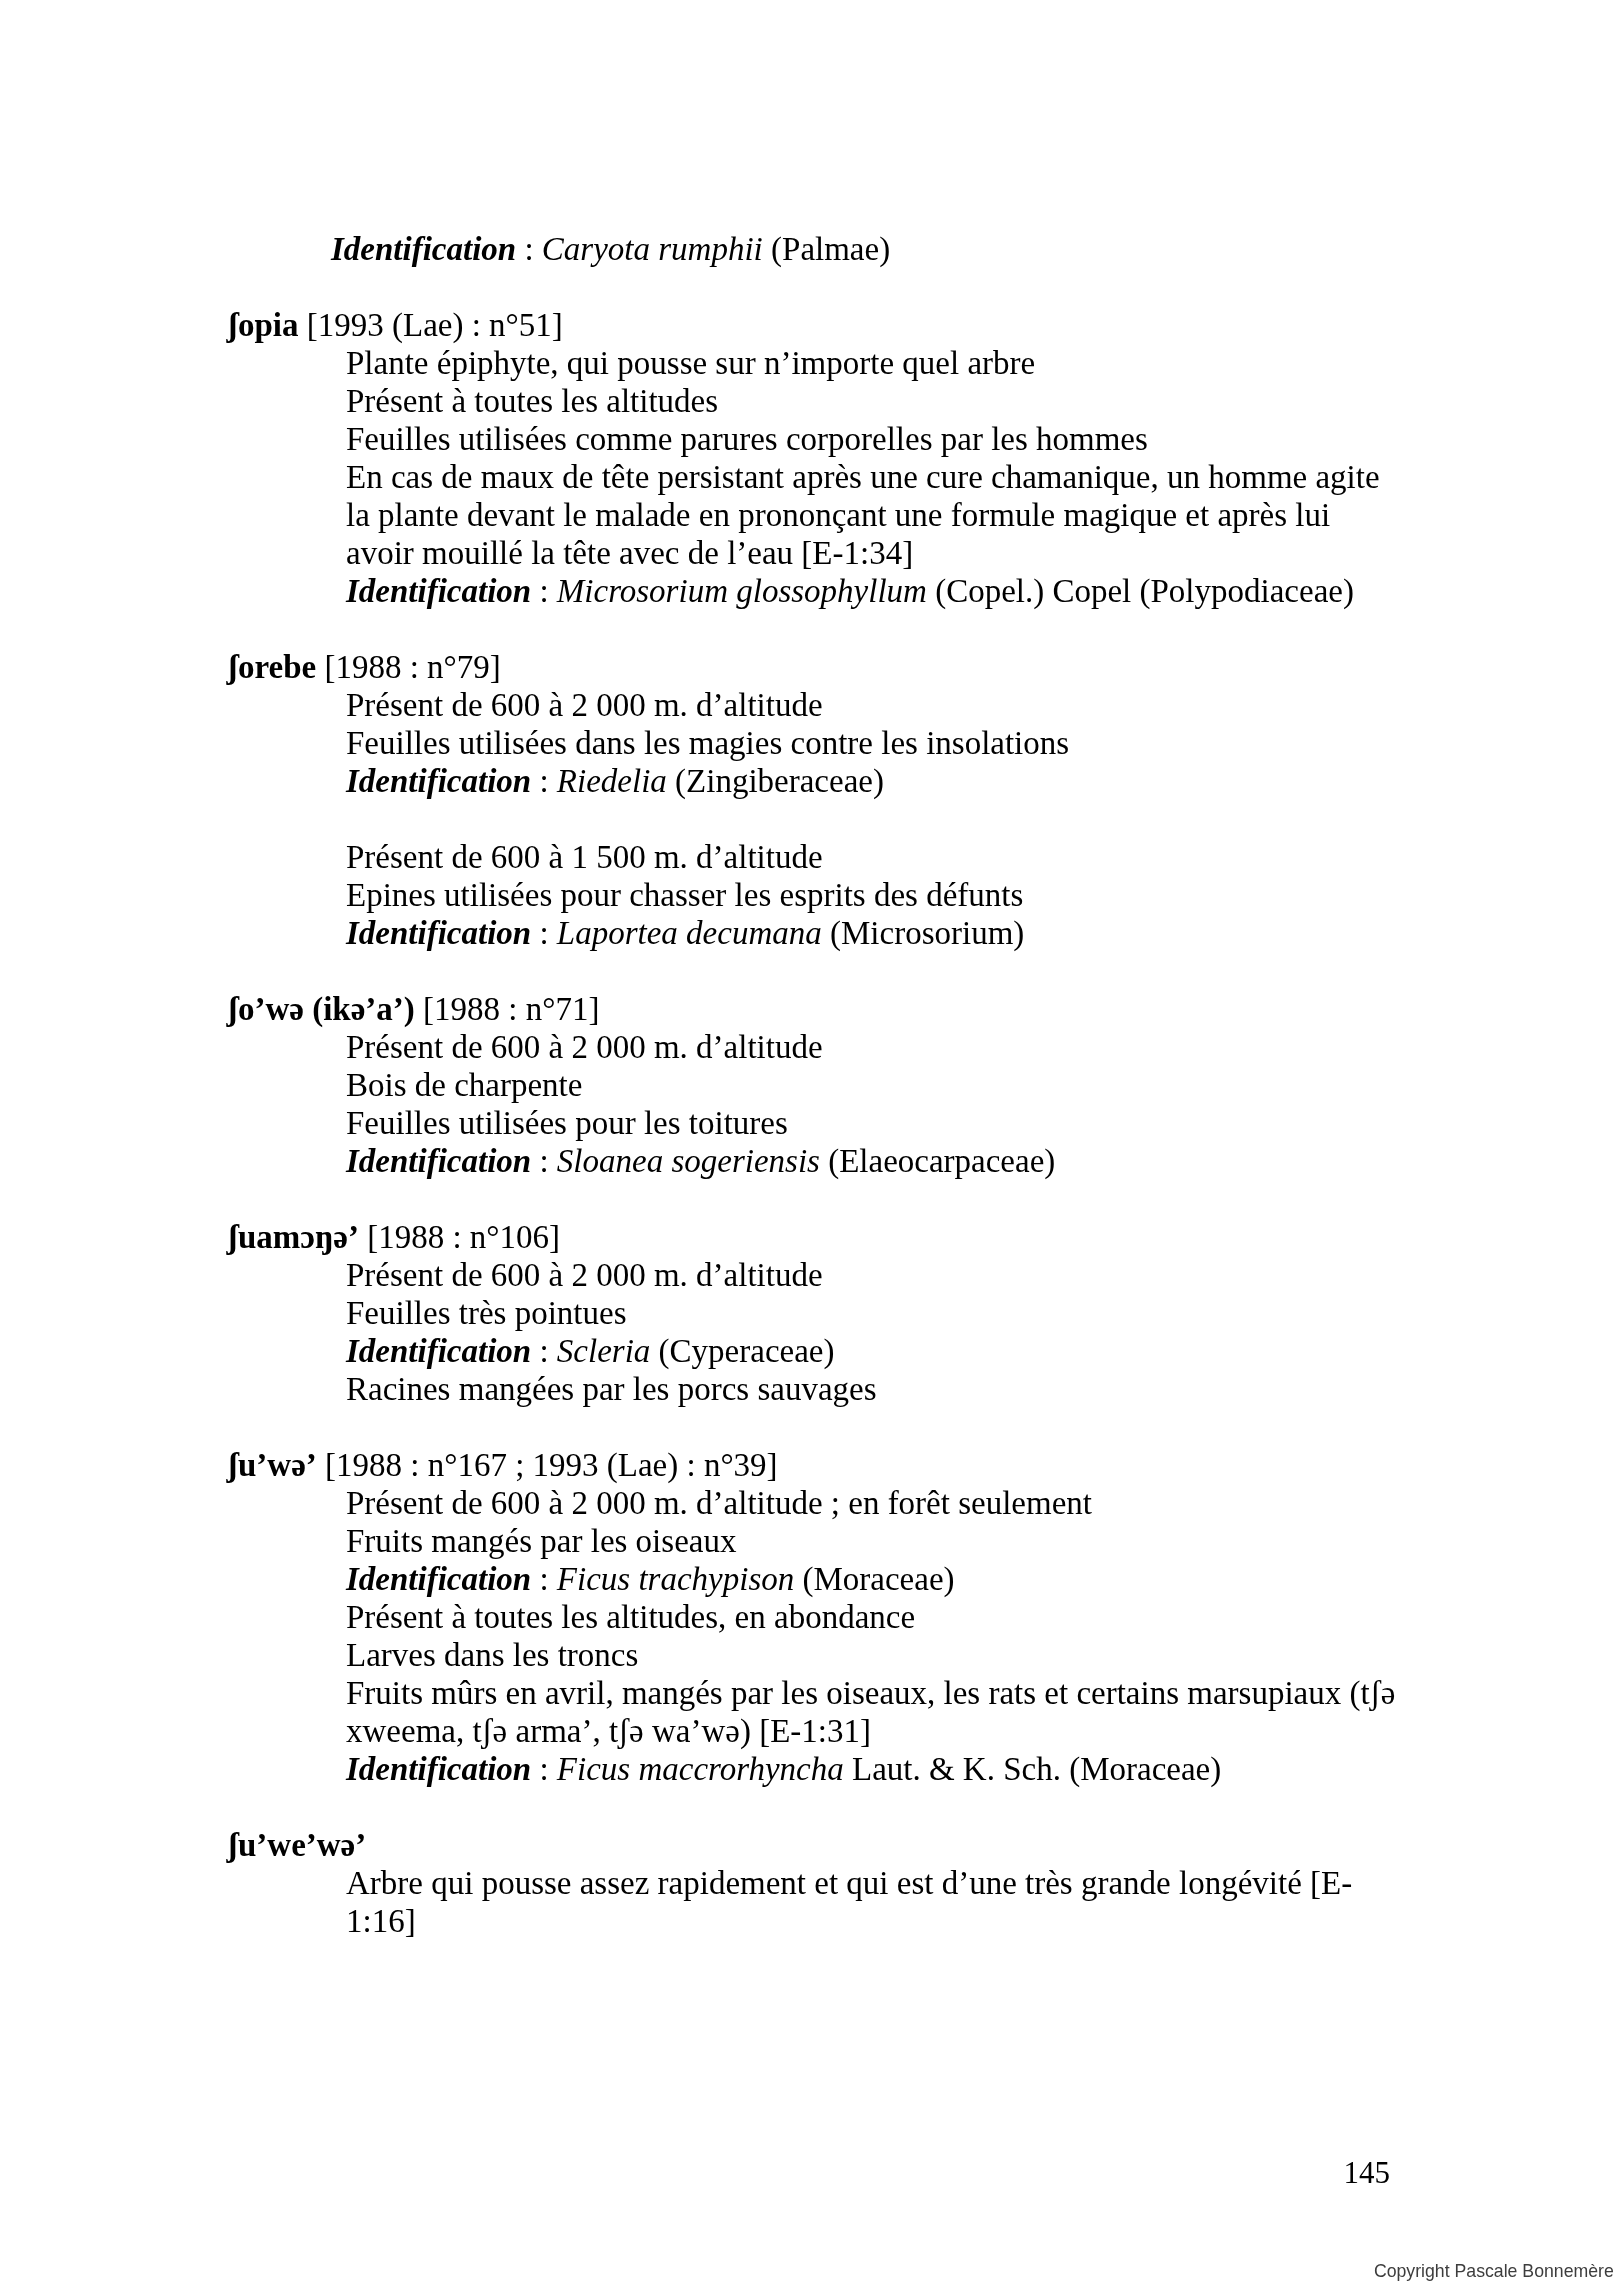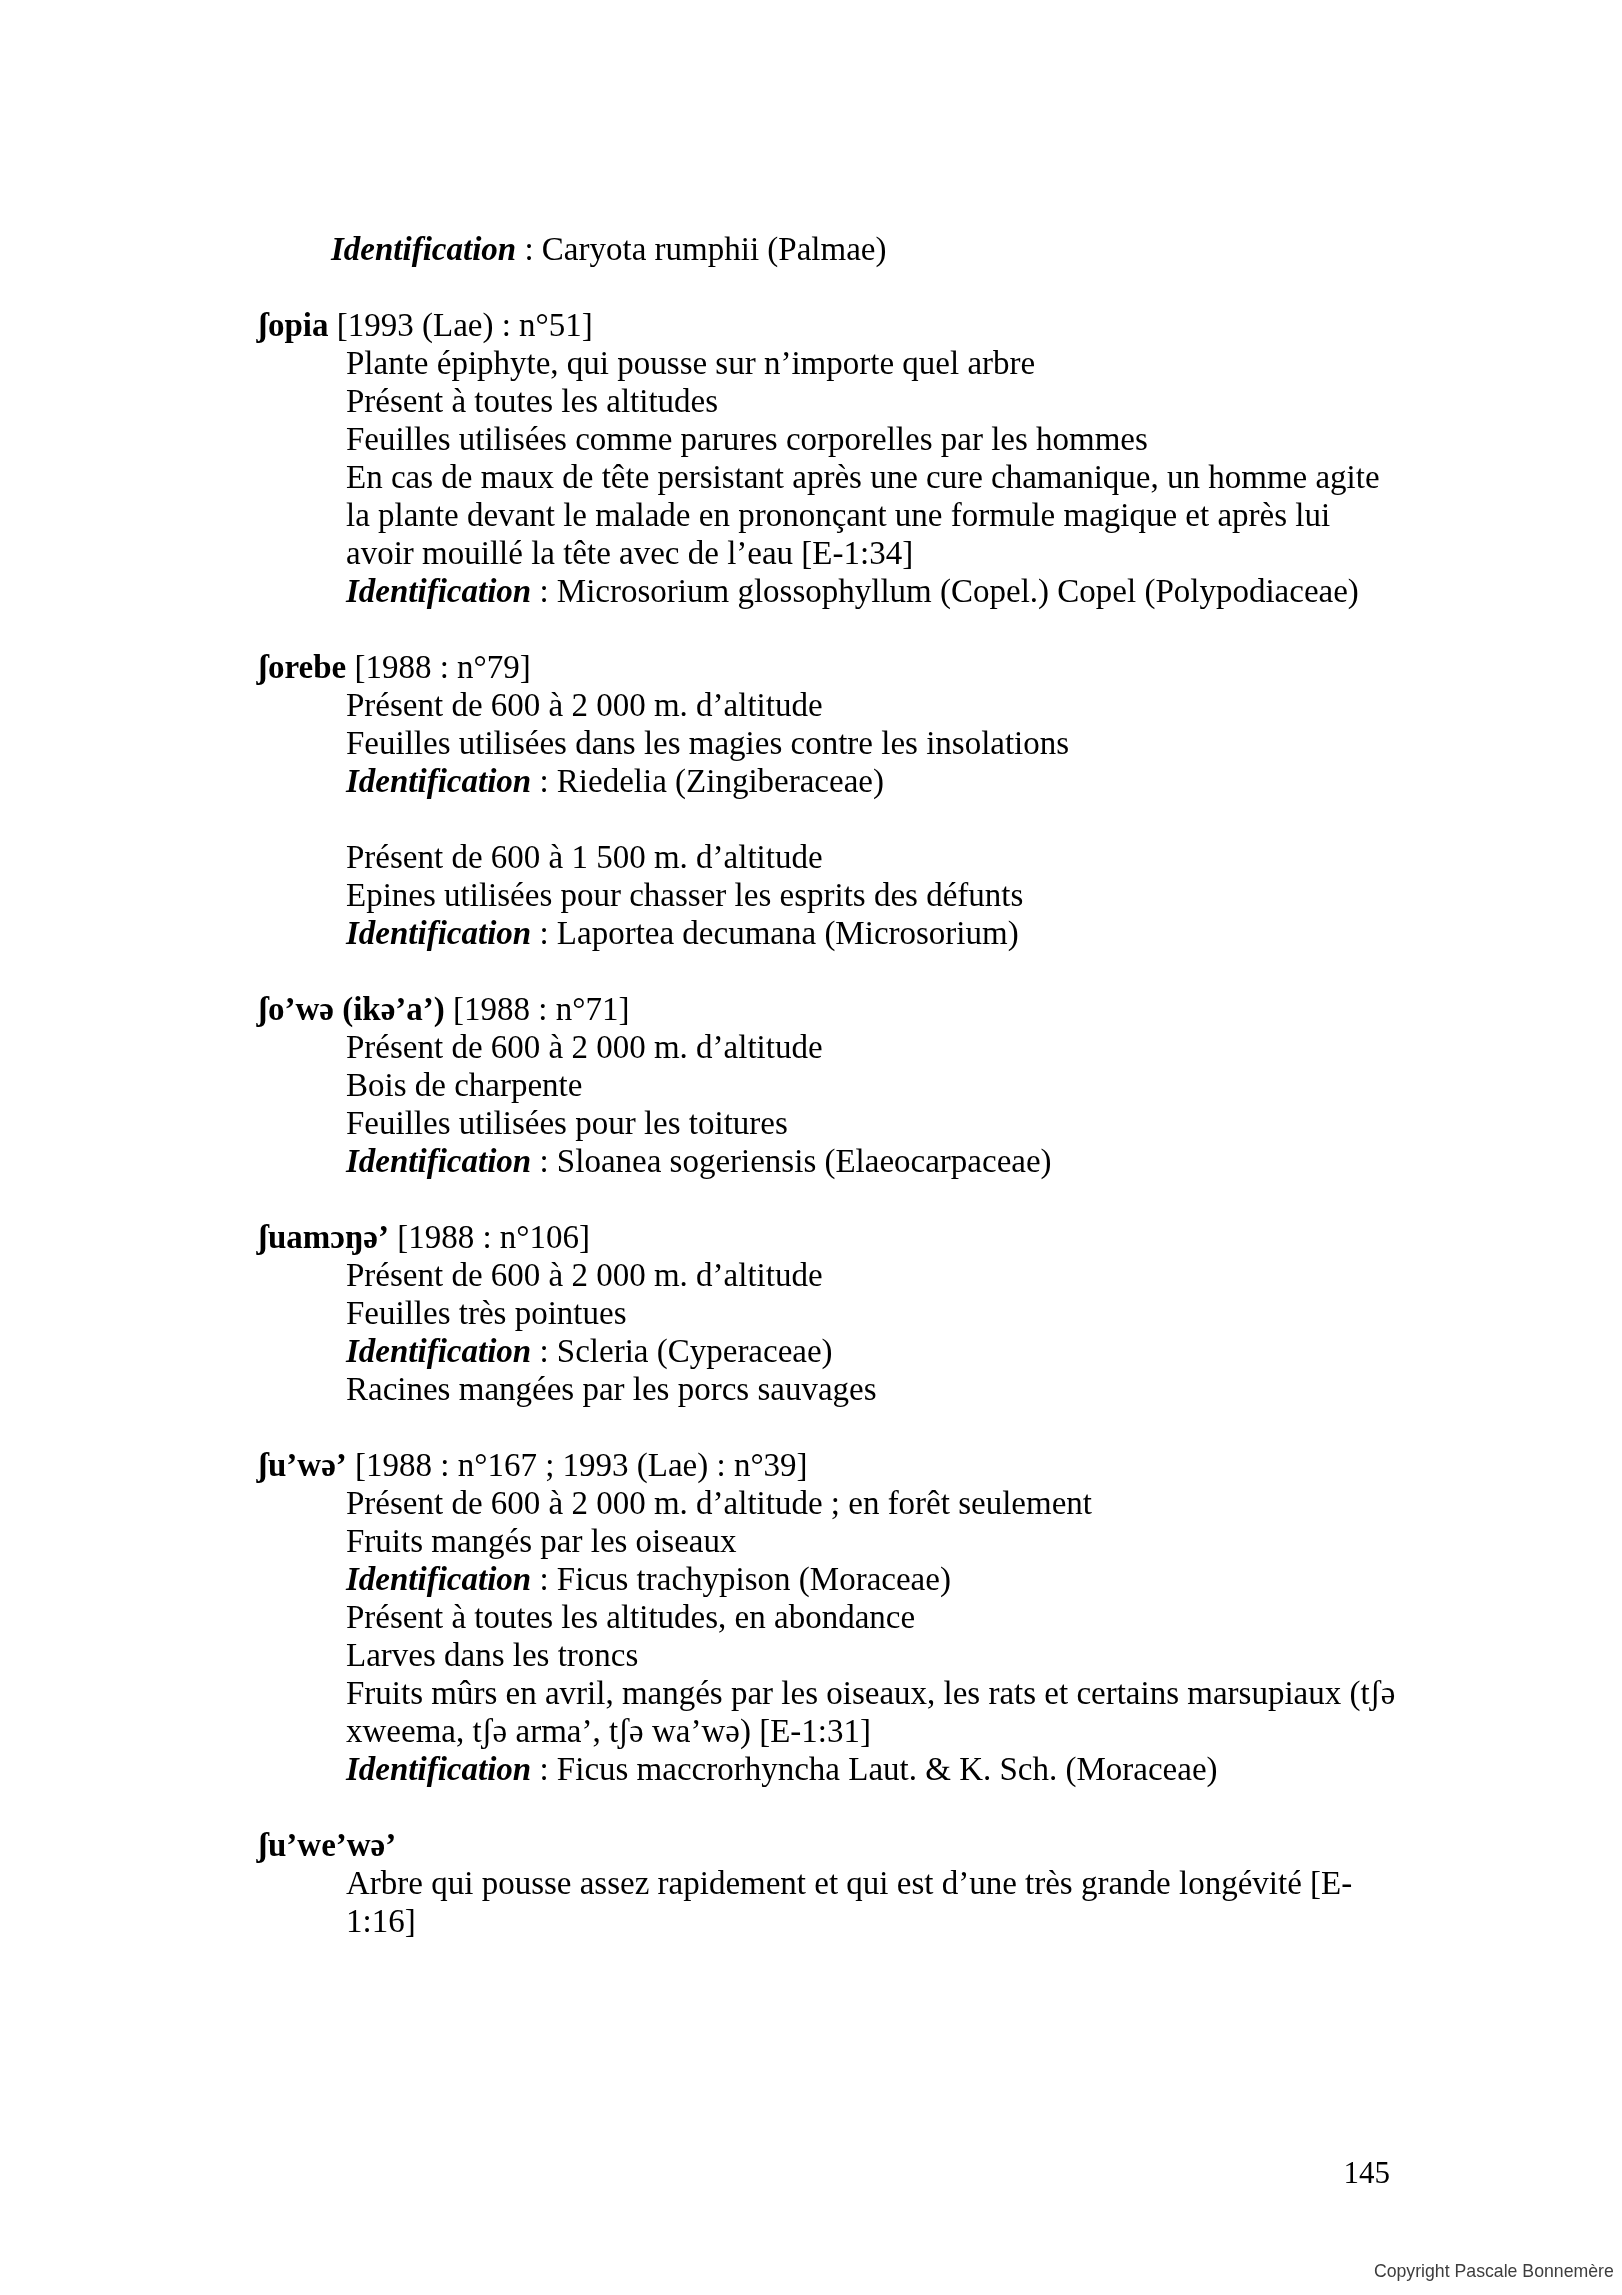--- a/index.html
+++ b/index.html
@@ -13,27 +13,27 @@
       line-height: 38px;
       color: #000000;
       overflow: hidden;
     }
     .content {
       position: absolute;
       left: 228px;
       top: 230px;
       width: 1171px;
     }
-    .line { min-height: 38px; margin-left: 30px; }
+    .line { min-height: 38px; }
     .lead { margin-left: 103px; }
     .entry { margin-top: 38px; }
     .body { margin-left: 118px; }
     .hw { font-weight: 700; }
     .bi { font-weight: 700; font-style: italic; }
-    .it { }
+    .it { font-style: italic; }
     .page-number {
       position: absolute;
       top: 2154px;
       right: 233px;
       font-size: 31px;
     }
     .copyright {
       position: absolute;
       right: 9.2px;
       bottom: 5.2px;

